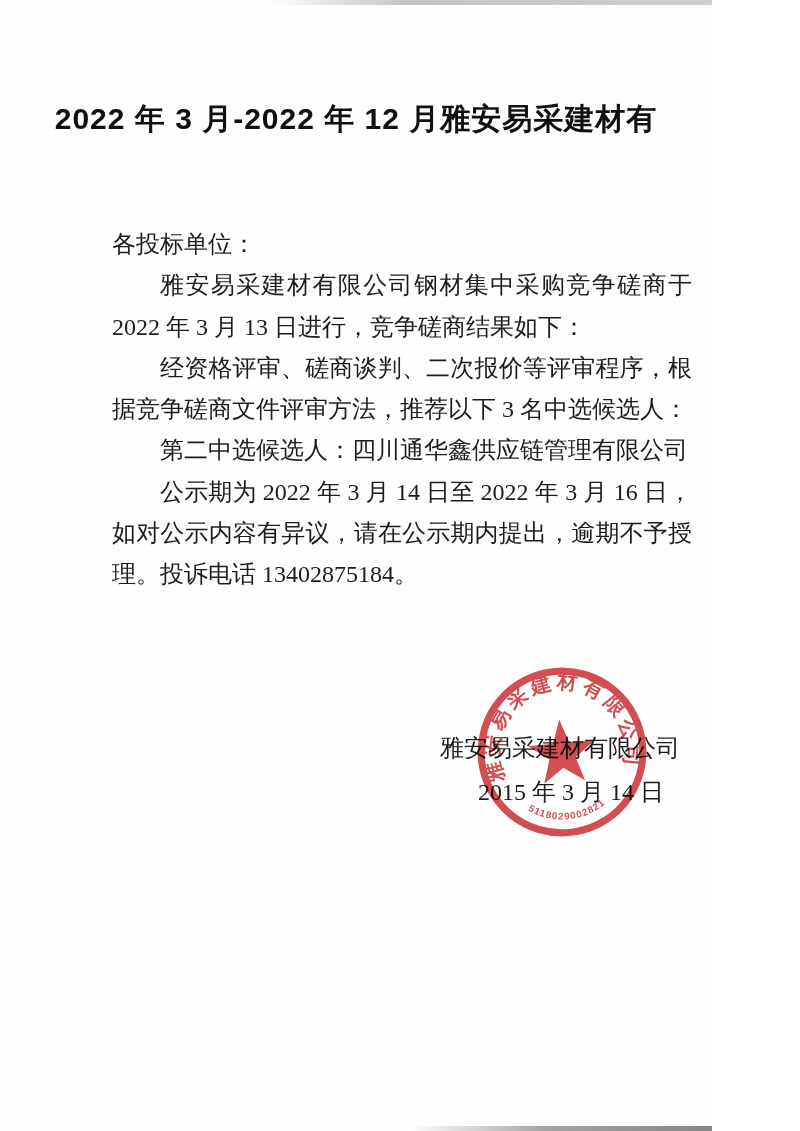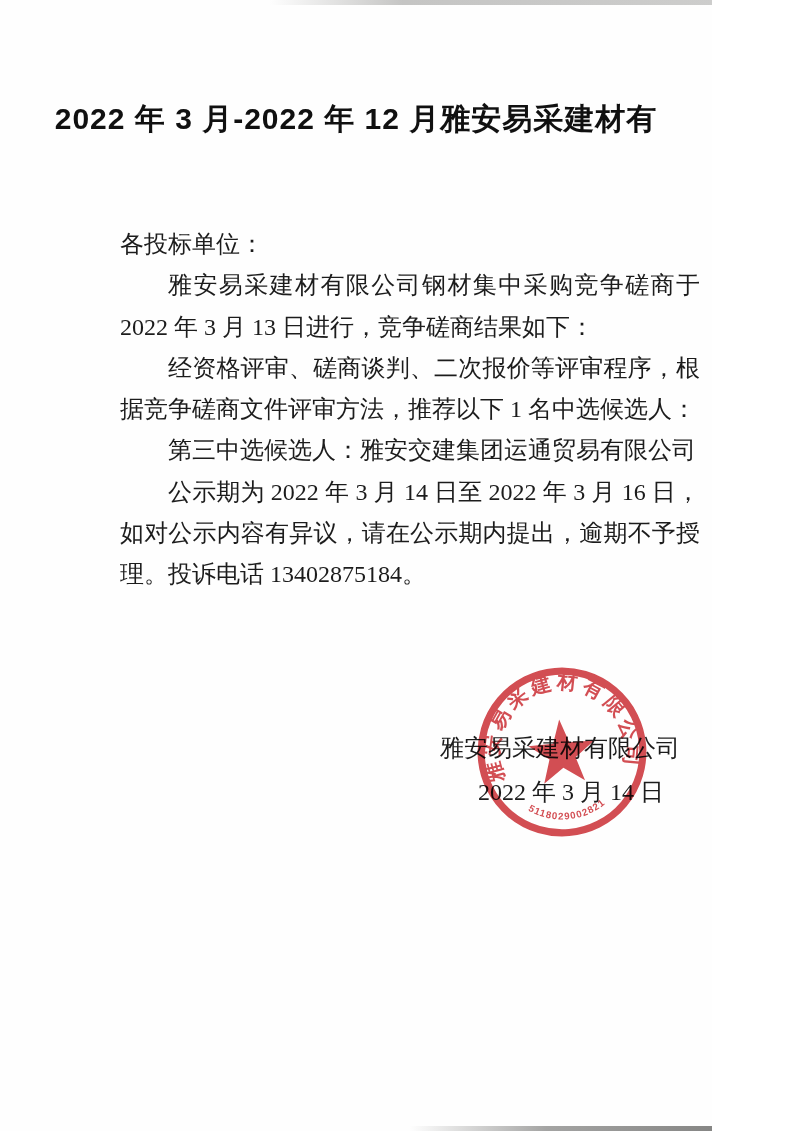--- a/index.html
+++ b/index.html
@@ -26,21 +26,21 @@
     text-align: center;
     font-family: "Liberation Sans", sans-serif;
     font-weight: bold;
     font-size: 30px;
     line-height: 53px;
     letter-spacing: 1px;
     color: #101010;
   }
   .doc-title .tline { display: block; }
   .doc-body {
-    position: absolute; top: 224px; left: 120px; width: 580px;
+    position: absolute; top: 224px; left: 112px; width: 580px;
     font-size: 24px;
     line-height: 41.3px;
     text-align: justify;
     text-justify: inter-ideograph;
   }
   .doc-body p { margin: 0; }
   .indent { text-indent: 2em; }
   .signature {
     position: absolute; top: 728px; left: 440px;
     font-size: 24px;
@@ -65,28 +65,28 @@
 
   <div class="scan-edge-top"></div>
 
   <h1 class="doc-title">
     <span class="tline">2022 年 3 月-2022 年 12 月雅安易采建材有</span>
   </h1>
 
   <div class="doc-body">
     <p>各投标单位：</p>
     <p class="indent">雅安易采建材有限公司钢材集中采购竞争磋商于 2022 年 3 月 13 日进行，竞争磋商结果如下：</p>
-    <p class="indent">经资格评审、磋商谈判、二次报价等评审程序，根据竞争磋商文件评审方法，推荐以下 1 名中选候选人：</p>
-    <p class="indent">第三中选候选人：雅安交建集团运通贸易有限公司</p>
+    <p class="indent">经资格评审、磋商谈判、二次报价等评审程序，根据竞争磋商文件评审方法，推荐以下 3 名中选候选人：</p>
+    <p class="indent">第二中选候选人：四川通华鑫供应链管理有限公司</p>
     <p class="indent">公示期为 2022 年 3 月 14 日至 2022 年 3 月 16 日，如对公示内容有异议，请在公示期内提出，逾期不予授理。投诉电话 13402875184。</p>
   </div>
 
   <div class="signature">
     <p class="sig-company">雅安易采建材有限公司</p>
-    <p class="sig-date">2022 年 3 月 14 日</p>
+    <p class="sig-date">2015 年 3 月 14 日</p>
   </div>
 
   <div class="seal">
     <svg viewBox="0 0 172 172" xmlns="http://www.w3.org/2000/svg">
       <defs>
         <path id="sealTopArc" d="M 29.8 112.2 A 62 62 0 1 1 142.2 112.2" fill="none"></path>
         <path id="sealBottomArc" d="M 43.6 136.6 A 66 66 0 0 0 128.4 136.6" fill="none"></path>
       </defs>
       <circle cx="86" cy="86" r="79" fill="none" stroke="#cf3a40" stroke-width="7"></circle>
       <polygon fill="#cf3a40" points="86,54 93.9,77.1 118.3,77.5 98.8,92.2 106,115.5 86,101.5 66,115.5 73.2,92.2 53.7,77.5 78.1,77.1"></polygon>

